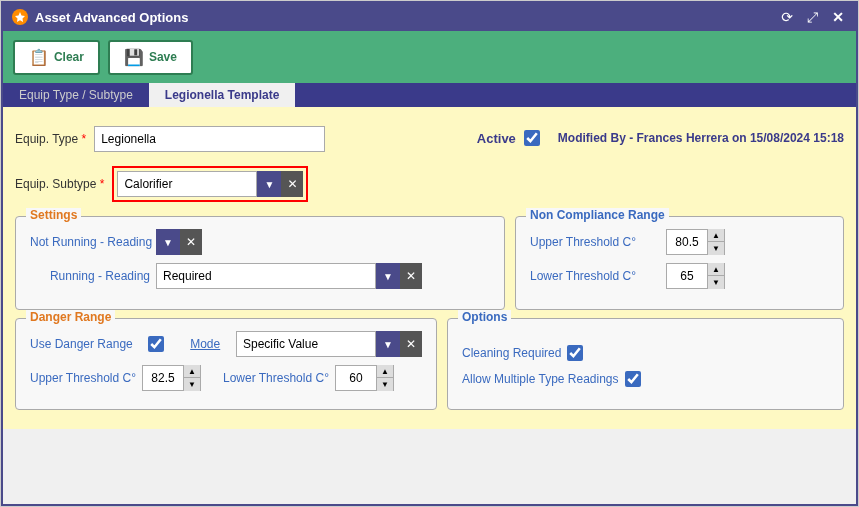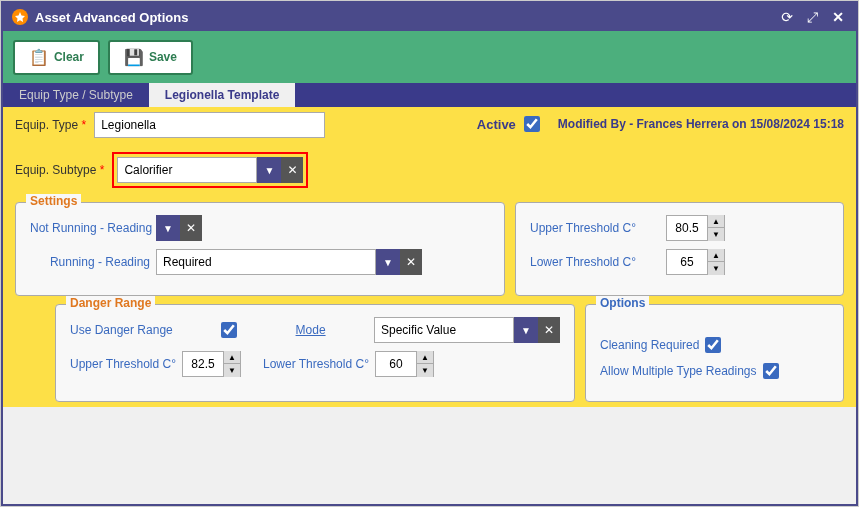--- a/index.html
+++ b/index.html
@@ -91,22 +91,22 @@
       font-size: 12px;
     }
 
     .tab.active {
       background: #f0f0f0;
       color: #3a3a8a;
       font-weight: bold;
     }
 
     .content {
-      padding: 5px 12px;
-      background: #fde047;
+      padding: 19px 12px;
+      background: #fef9c3;
     }
 
     .form-row {
       display: flex;
       align-items: center;
       margin-bottom: 8px;
       gap: 8px;
     }
 
     .form-label {
@@ -201,21 +201,21 @@
       font-size: 12px;
       font-weight: bold;
     }
 
     .panel-title-blue {
       color: #3a6abf;
     }
 
     .settings-panel { width: 490px; }
     .noncompliance-panel { flex: 1; }
-    .danger-panel { width: 520px; margin-left: 40px; }
+    .danger-panel { width: 422px; }
     .options-panel { flex: 1; }
 
     .settings-form-row {
       display: flex;
       align-items: center;
       margin-bottom: 8px;
       gap: 6px;
     }
 
     .settings-label {
@@ -428,20 +428,21 @@
           <span class="settings-label">Running - Reading</span>
           <div class="dropdown-input-group">
             <input type="text" class="settings-input" value="Required" style="">
             <button class="dropdown-btn">▼</button>
             <button class="clear-btn">✕</button>
           </div>
         </div>
       </div>
 
       <div class="panel noncompliance-panel">
+        <span class="panel-title panel-title-blue">Non Compliance Range</span>
 
         <div class="threshold-row">
           <span class="threshold-label">Upper Threshold C°</span>
           <div class="spinbox">
             <span class="spinbox-value">80.5</span>
             <div class="spinbox-controls">
               <button class="spin-btn">▲</button>
               <button class="spin-btn">▼</button>
             </div>
           </div>
@@ -492,21 +493,21 @@
               <button class="spin-btn">▲</button>
               <button class="spin-btn">▼</button>
             </div>
           </div>
         </div>
       </div>
 
       <div class="panel options-panel">
         <span class="panel-title panel-title-blue">Options</span>
 
-        <div class="options-row" style="margin-top:20px;">
+        <div class="options-row" style="margin-top:14px;">
           <span class="options-label">Cleaning Required</span>
           <input type="checkbox" class="checkbox-blue" checked="" style="">
         </div>
 
         <div class="options-row">
           <span class="options-label">Allow Multiple Type Readings</span>
           <input type="checkbox" class="checkbox-blue" checked="" style="">
         </div>
       </div>
     </div>

